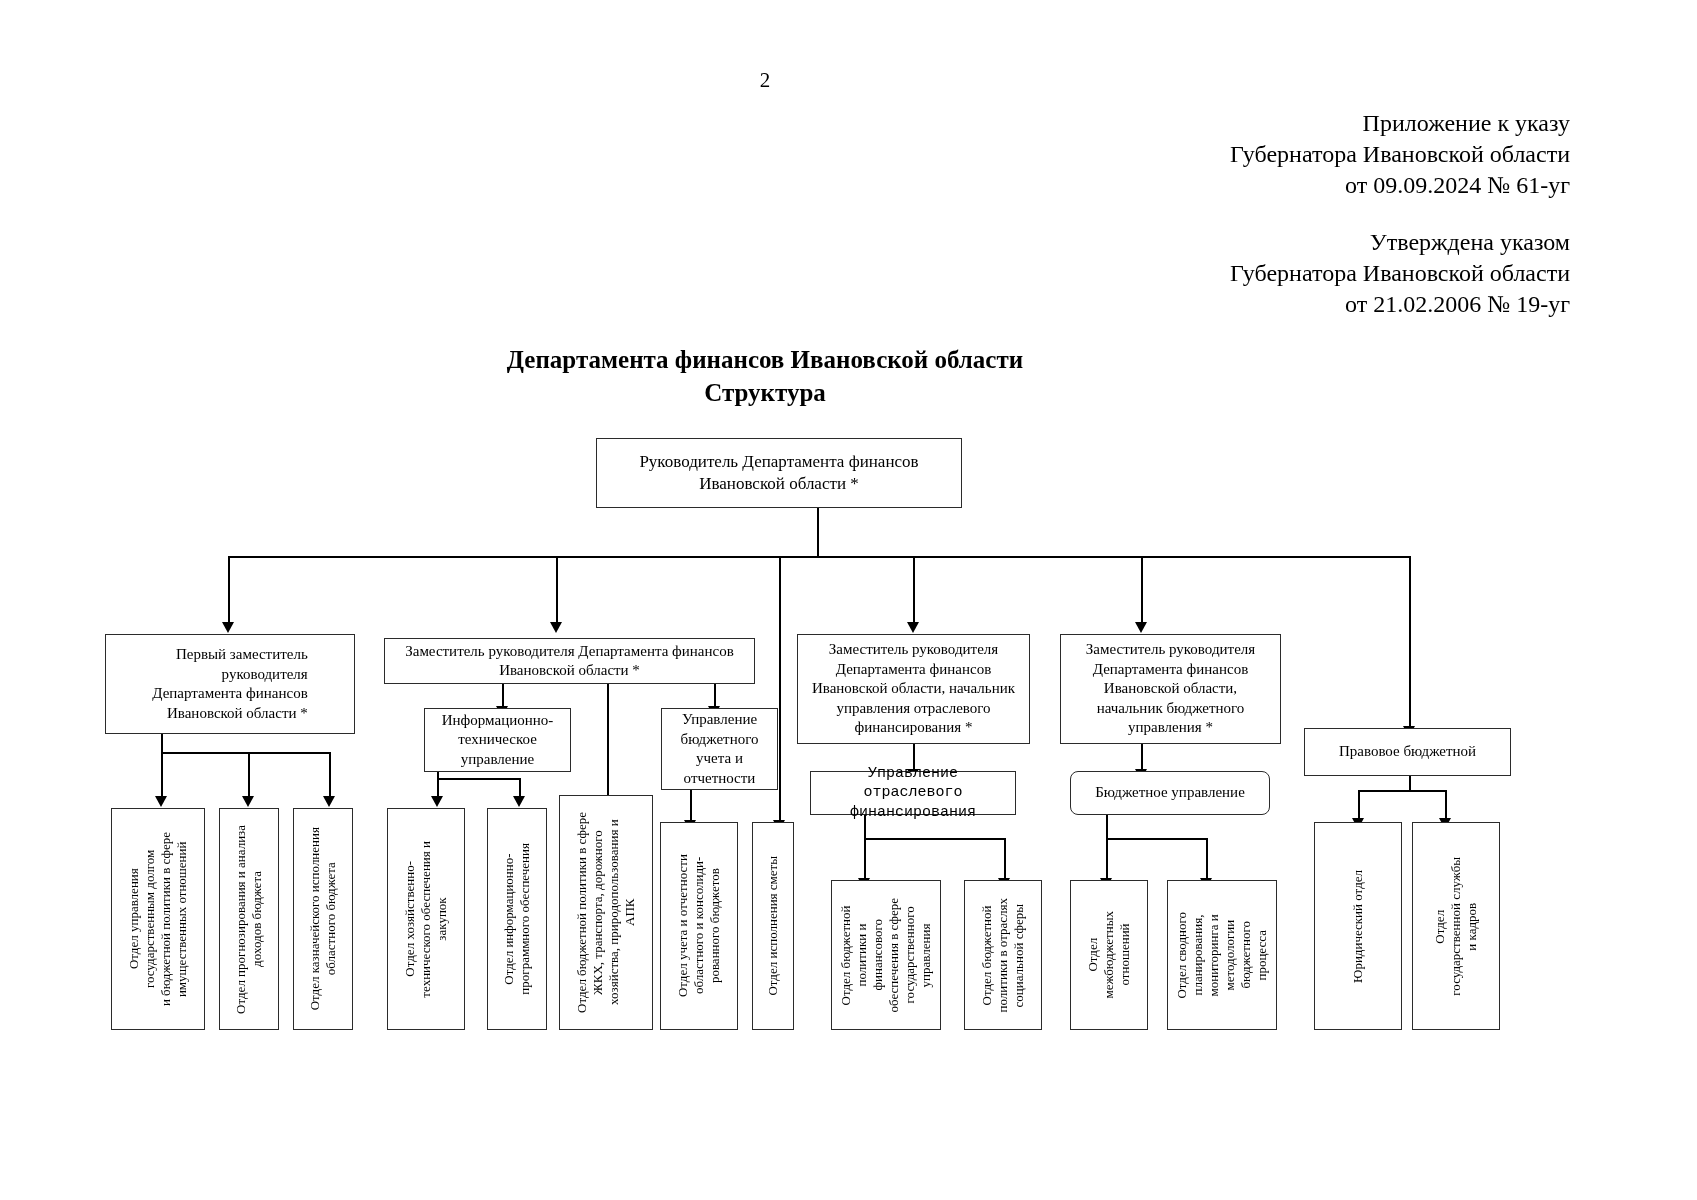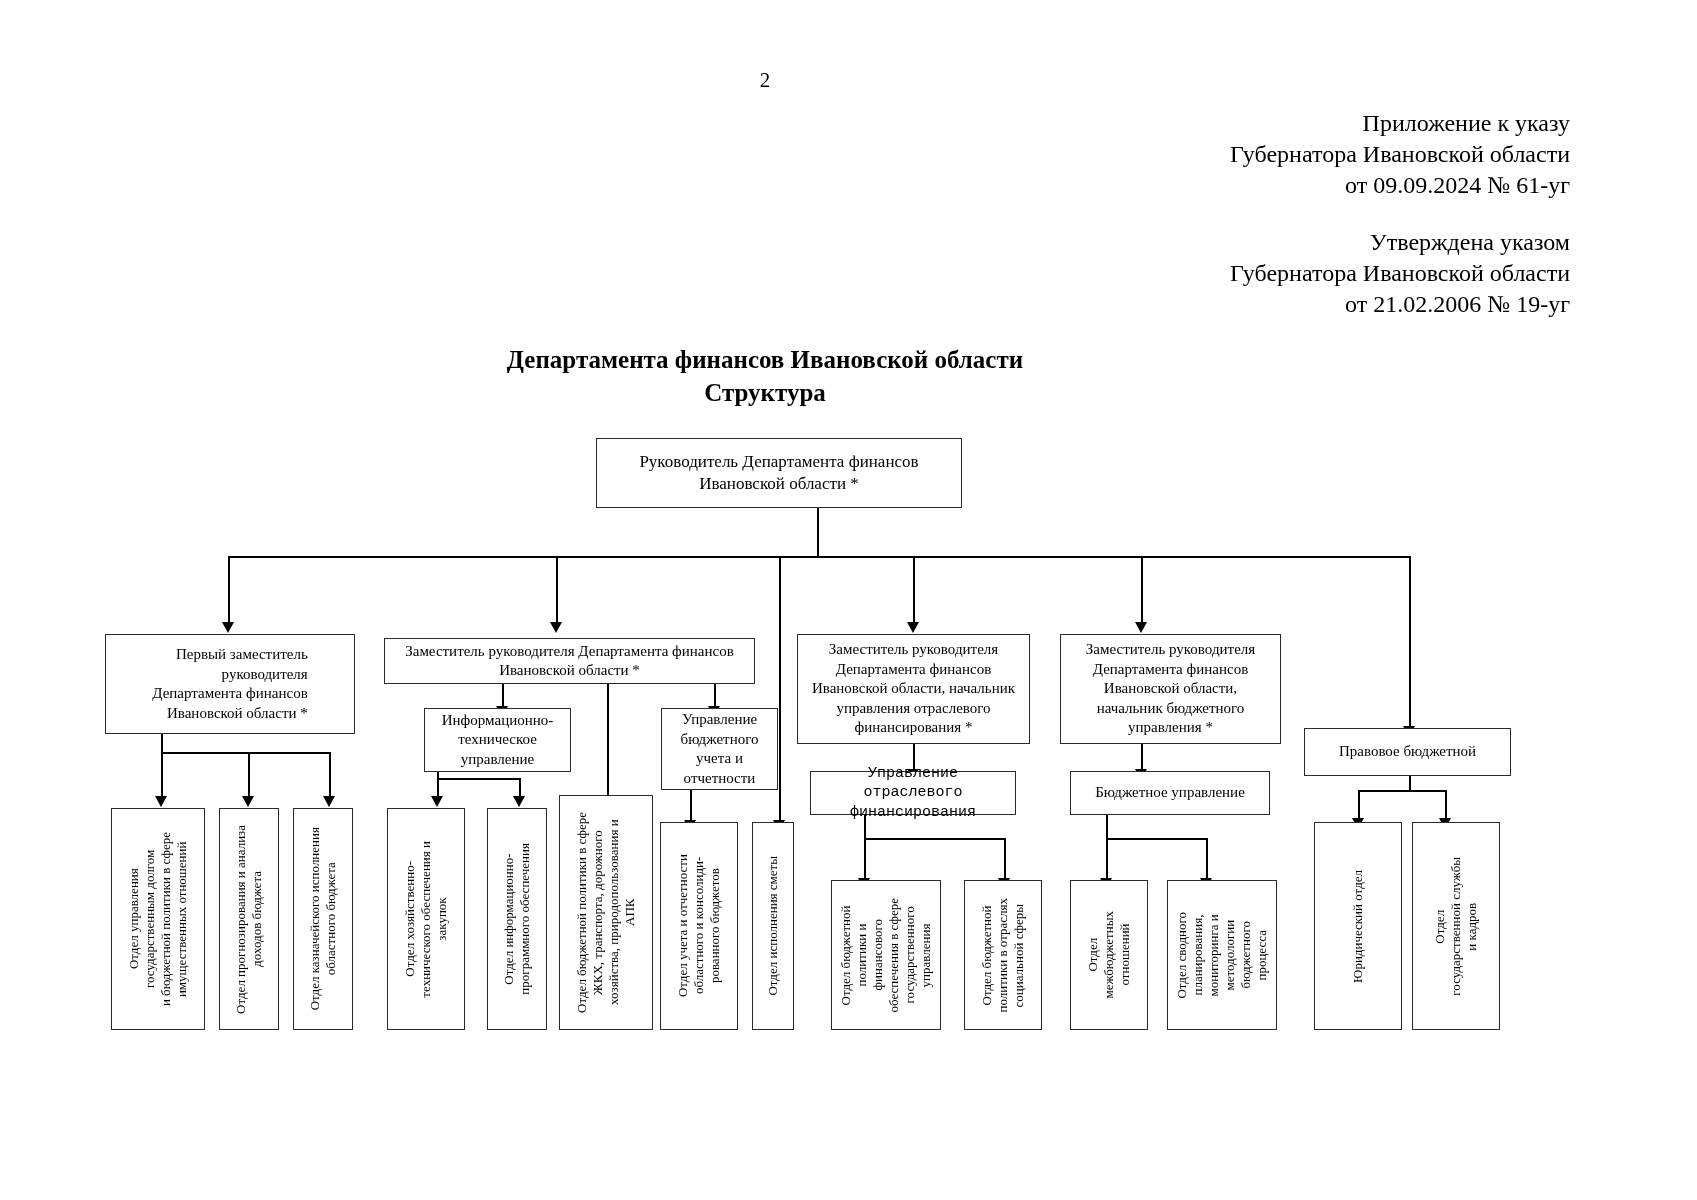--- a/index.html
+++ b/index.html
@@ -217,21 +217,21 @@
 бюджетного
 учета и
 отчетности</span>
   </div>
 
   <div class="box lvl2" style="left:810px;top:771px;width:206px;height:44px;font-family:Liberation Mono, monospace;">
     <span style="white-space:pre-line">Управление отраслевого
 финансирования</span>
   </div>
 
-  <div class="box lvl2" style="left:1070px;top:771px;width:200px;height:44px;">
+  <div class="box lvl2" style="left:1070px;top:771px;width:200px;height:44px;border-radius:8px;">
     <span style="white-space:pre-line">Бюджетное управление</span>
   </div>
 
   <div class="box lvl2" style="left:1304px;top:728px;width:207px;height:48px;">
     <span style="white-space:pre-line">Правовое бюджетной</span>
   </div>
 
   <div class="box vert" style="left:111px;top:808px;width:94px;height:222px;">
     <span>Отдел управления
 государственным долгом

